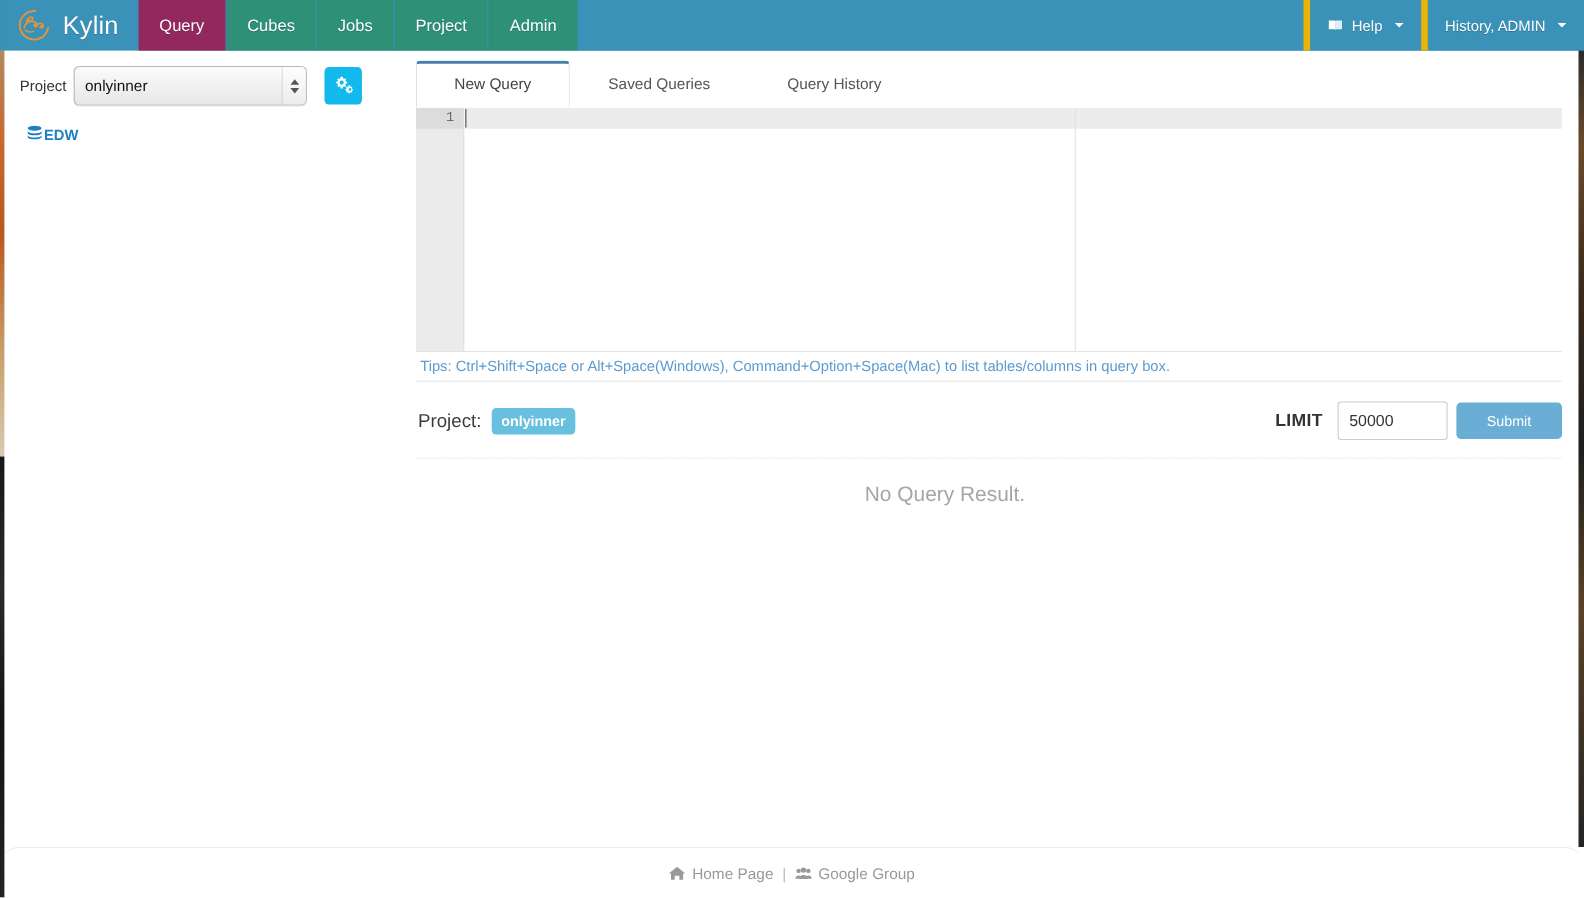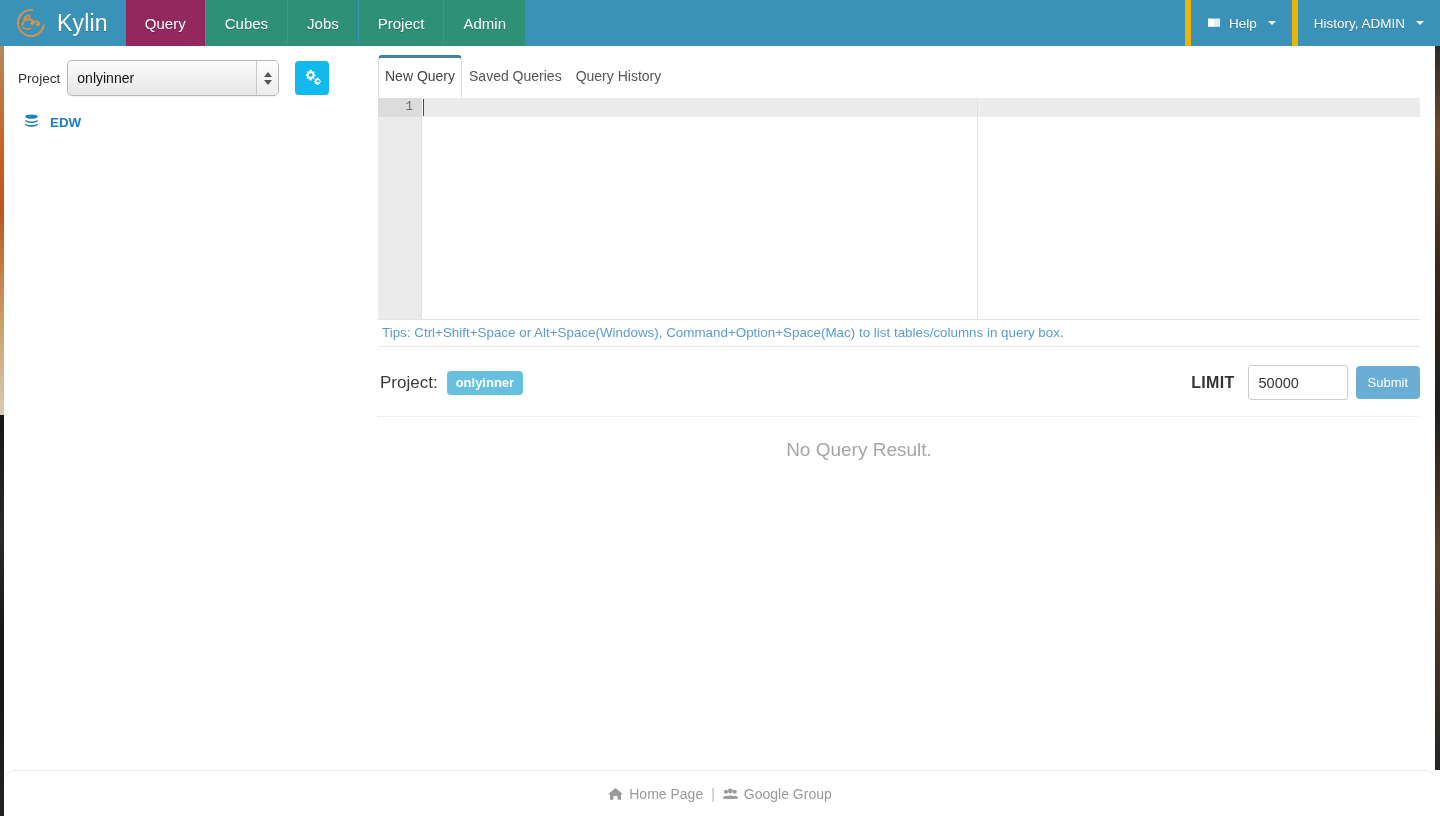--- a/index.html
+++ b/index.html
@@ -169,21 +169,21 @@
     justify-content: center;
     cursor: pointer;
   }
   .tree {
     margin-top: 16px;
     padding-left: 6px;
   }
   .tree-item {
     display: flex;
     align-items: center;
-    gap: 11px;
+    gap: 1px;
     cursor: pointer;
     padding: 2px 0;
   }
   .tree-item .label {
     color: #1f7fc4;
     font-size: 13.4px;
     font-weight: bold;
   }
   .db-icon { width: 15px; height: 16px; display: block; }
 
@@ -200,21 +200,21 @@
 
   .tabs {
     display: flex;
     align-items: flex-end;
     height: 52px;
     border-bottom: 1px solid #ffffff;
     padding-left: 0;
   }
   .tab {
     position: relative;
-    padding: 11px 6px 12px;
+    padding: 11px 34px 12px;
     font-size: 14px;
     color: #555;
     cursor: pointer;
     background: transparent;
     border: 1px solid transparent;
     border-radius: 4px 4px 0 0;
     margin-bottom: -1px;
     line-height: 18px;
   }
   .tab.active {
@@ -334,21 +334,21 @@
     padding: 0 10px;
     font-size: 14.5px;
     color: #333;
     font-family: "Liberation Sans", sans-serif;
     background: #fff;
     outline: none;
   }
   .submit-btn {
     margin-left: 8px;
     height: 33px;
-    padding: 0 12px;
+    padding: 0 28px;
     background: #6aaed6;
     color: #ffffff;
     border: none;
     border-radius: 4px;
     font-size: 13px;
     cursor: pointer;
     font-family: "Liberation Sans", sans-serif;
   }
 
   

